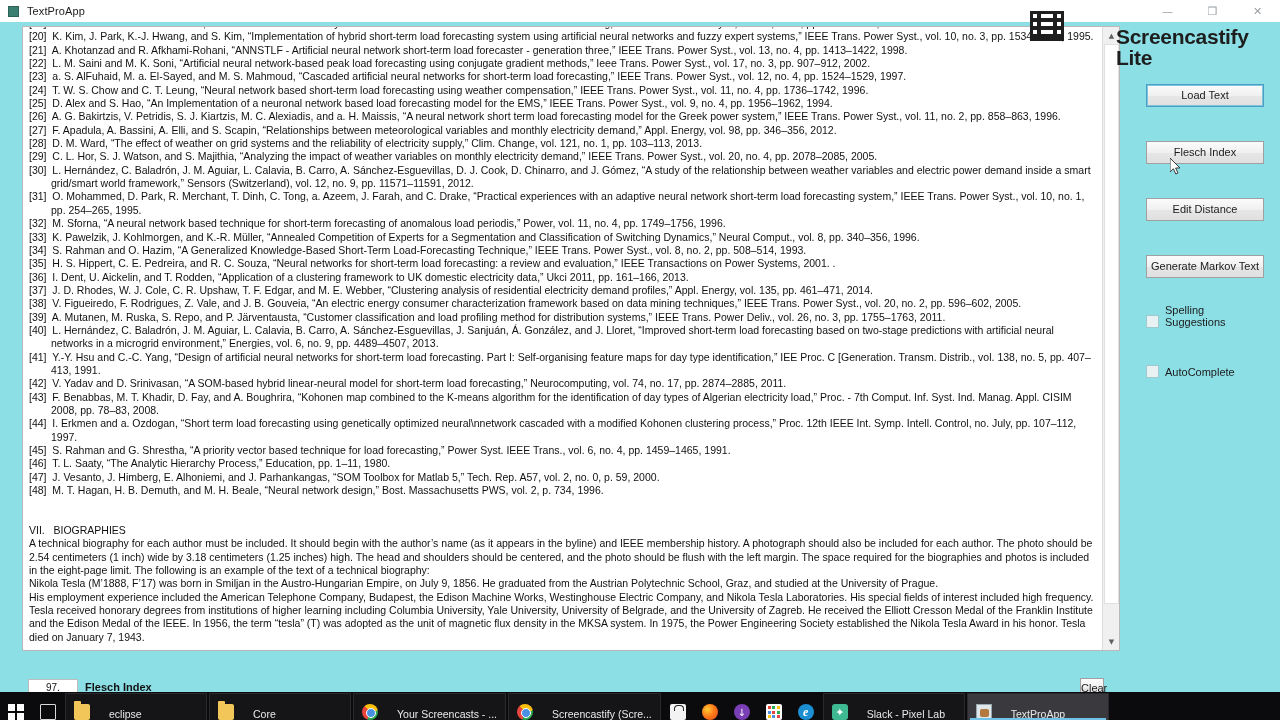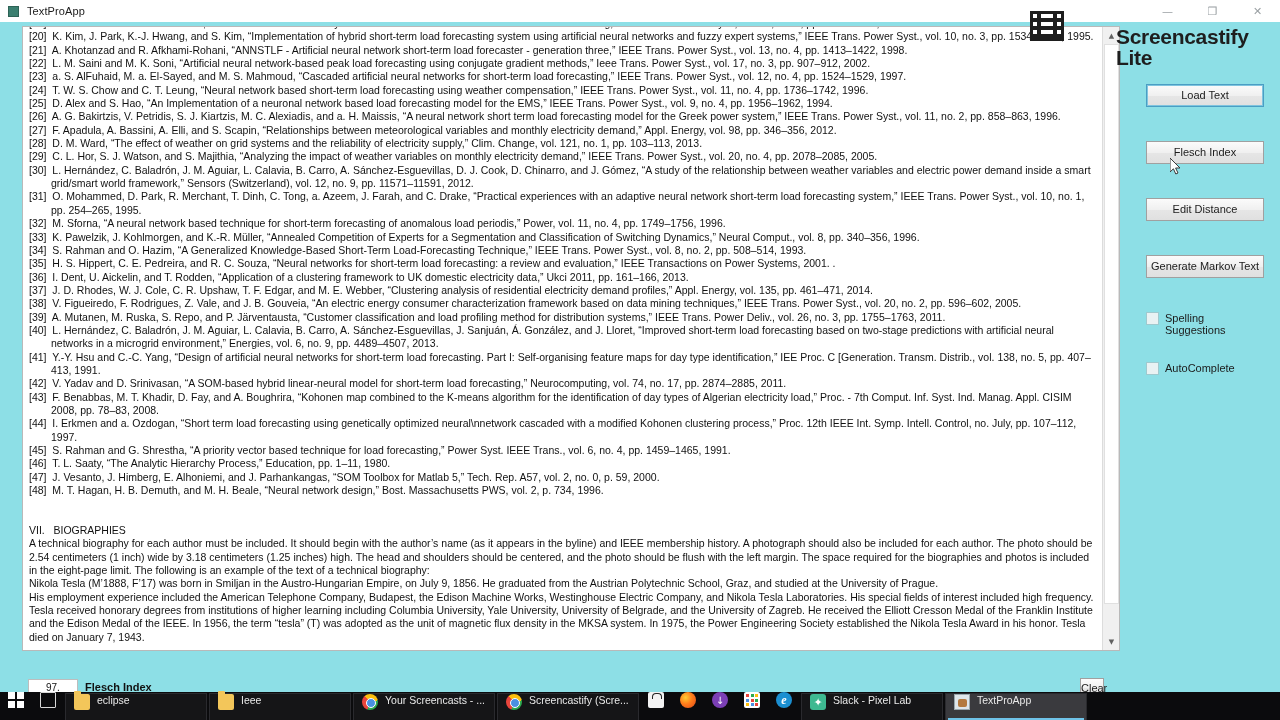--- a/index.html
+++ b/index.html
@@ -137,21 +137,21 @@
     padding: 0;
   }
   .side-button.focused {
     border: 1px solid #4a9ec4;
     box-shadow: 0 0 0 1px #7fc4de inset;
     margin-top: 36px;
   }
   .side-gap { height: 34px; }
   .check-row {
     display: flex;
-    align-items: flex-start;
+    align-items: flex-end;
     height: 16px;
   }
   .check-row .box {
     width: 13px; height: 13px;
     background: #e9f2f3;
     border: 1px solid #9fc9ce;
     margin-right: 6px;
     flex: 0 0 auto;
   }
   .check-row .lbl {
@@ -254,27 +254,28 @@
   #taskbar {
     position: absolute;
     left: 0; top: 692px;
     width: 1280px; height: 28px;
     background: #0b0b0d;
     display: flex;
     align-items: stretch;
   }
   #taskbar .tb-item {
     display: flex;
-    align-items: flex-start;
+    align-items: flex-end;
     height: 28px;
     padding: 0 8px;
     color: #e9e9e9;
     font-size: 10.5px;
     white-space: nowrap;
     position: relative;
+    gap: 12px;
   }
   #taskbar .tb-item.active::after {
     content: "";
     position: absolute;
     left: 2px; right: 2px; bottom: 0;
     height: 2px;
     background: #6fc3e8;
   }
   #taskbar .tb-item.window {
     min-width: 142px;
@@ -498,21 +499,21 @@
   <div class="tb-item">
     <span class="tb-icon ic-taskview"></span>
   </div>
 
   <div class="tb-item window">
     <span class="tb-icon ic-folder"></span>
     <span class="tb-label">eclipse</span>
   </div>
   <div class="tb-item window">
     <span class="tb-icon ic-folder"></span>
-    <span class="tb-label">Ieee</span>
+    <span class="tb-label">Core</span>
   </div>
   <div class="tb-item window">
     <span class="tb-icon ic-chrome"></span>
     <span class="tb-label">Your Screencasts - ...</span>
   </div>
   <div class="tb-item window">
     <span class="tb-icon ic-chrome"></span>
     <span class="tb-label">Screencastify (Scre...</span>
   </div>
 

